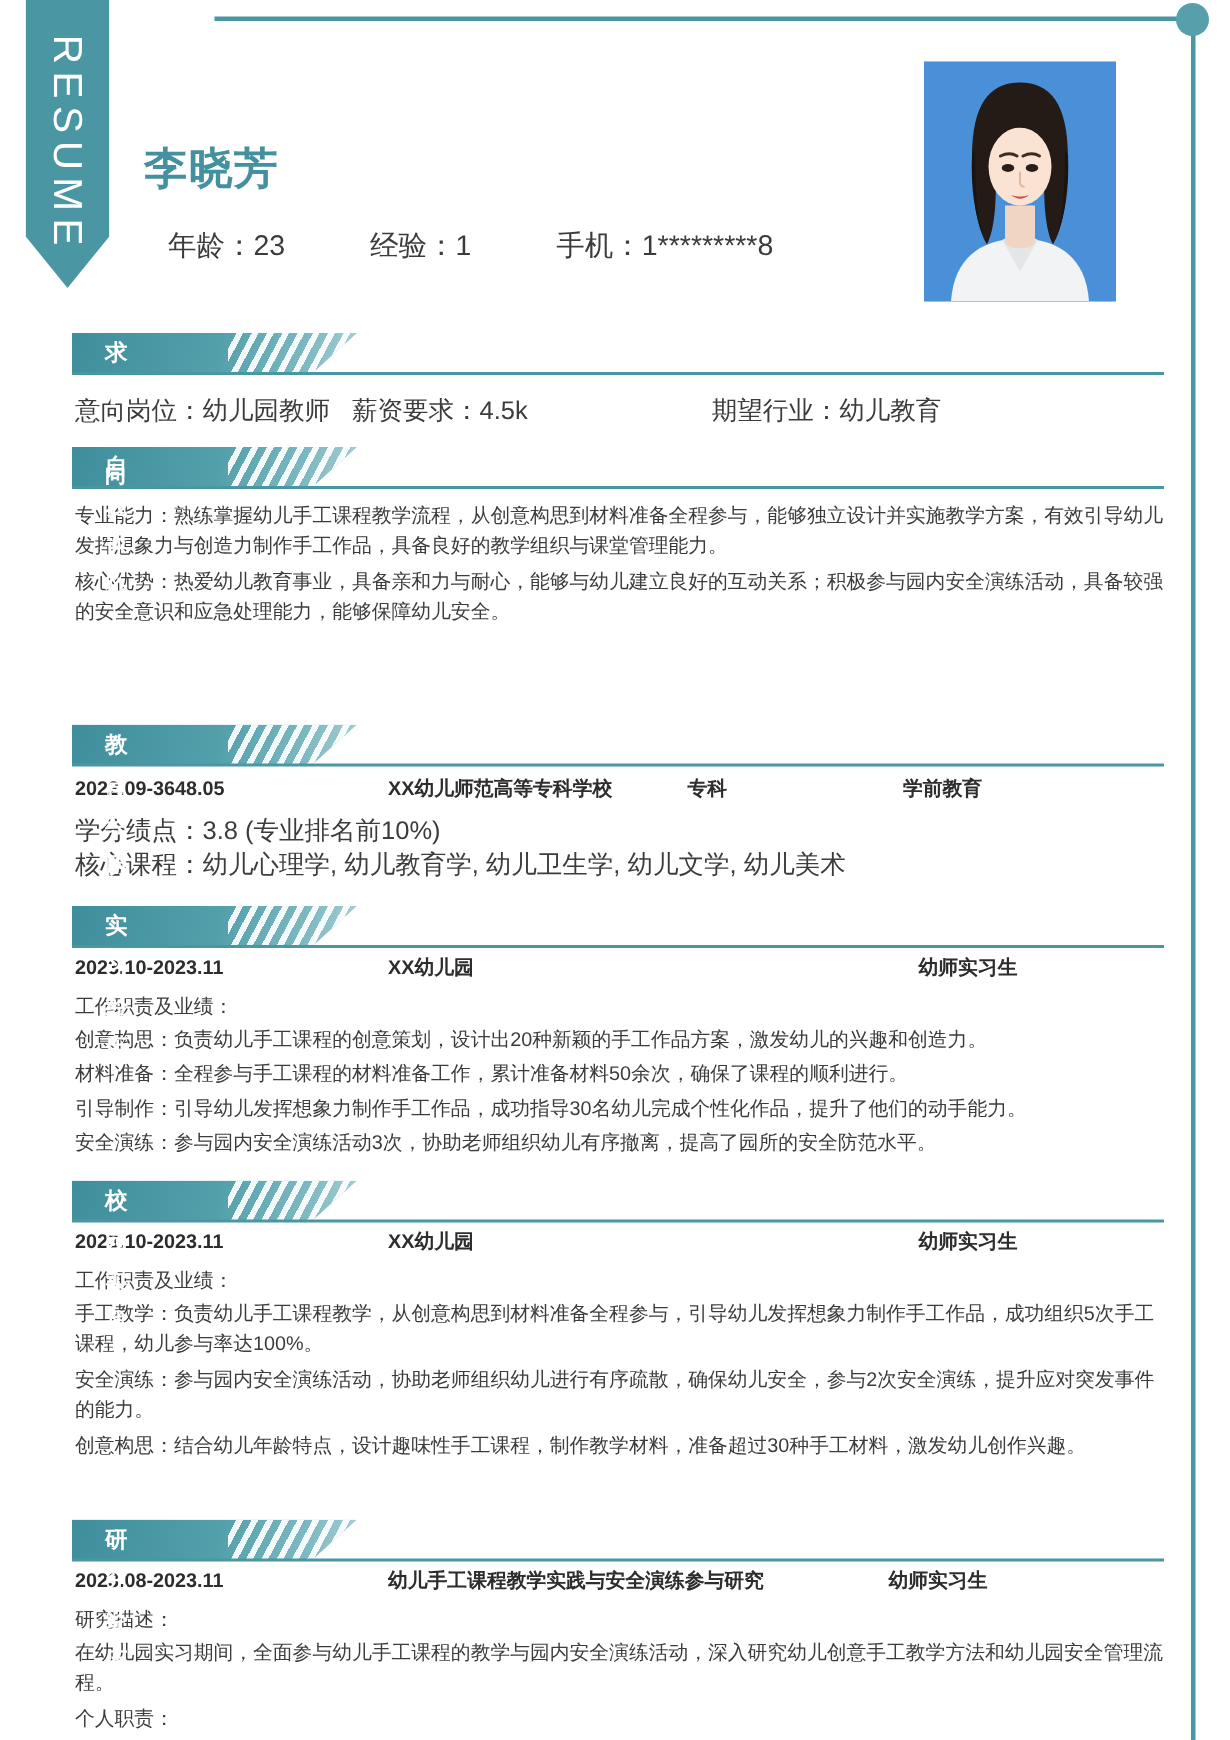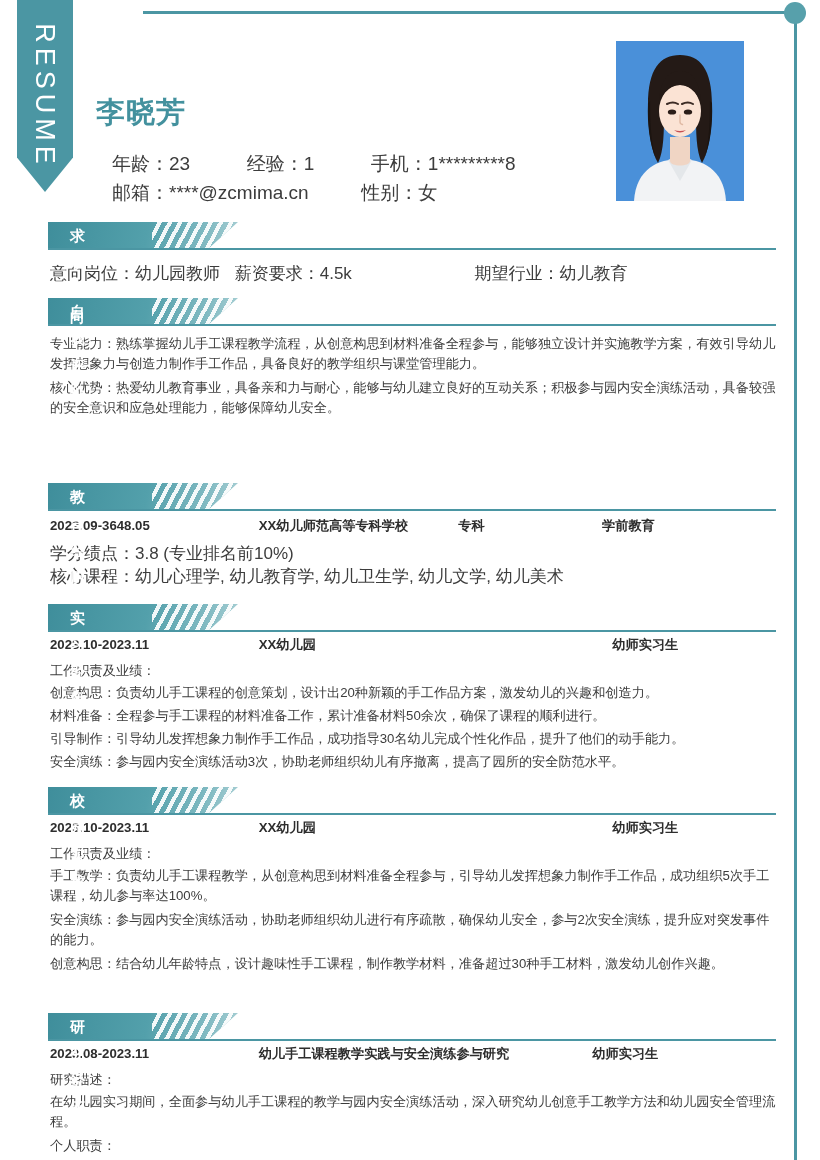--- a/index.html
+++ b/index.html
@@ -214,25 +214,20 @@
   <div class="name">李晓芳</div>
 
   <div class="contact-row r1">
     <span class="contact-cell"><span class="contact-label">年龄：</span><span class="contact-value">23</span></span>
     <span style="display:inline-block;width:46px"></span>
     <span class="contact-cell"><span class="contact-label">经验：</span><span class="contact-value">1</span></span>
     <span style="display:inline-block;width:46px"></span>
     <span class="contact-cell"><span class="contact-label">手机：</span><span class="contact-value">1*********8</span></span>
   </div>
 
-  <div class="contact-row r2">
-    <span class="contact-cell"><span class="contact-label">邮箱：</span><span class="contact-value">****@zcmima.cn</span></span>
-    <span style="display:inline-block;width:42px"></span>
-    <span class="contact-cell"><span class="contact-label">性别：</span><span class="contact-value">女</span></span>
-  </div>
 
   <div class="photo">
     <svg width="128" height="160" viewBox="0 0 128 160">
       <rect x="0" y="0" width="128" height="160" fill="#4a90d9"></rect>
 
       <path d="M18 160 C20 128 42 118 64 118 C86 118 108 128 110 160 Z" fill="#f2f3f5"></path>
       <path d="M52 119 L64 140 L76 119 L70 116 L58 116 Z" fill="#e4e7ea"></path>
 
       <path d="M32 64 C32 28 44 14 64 14 C84 14 96 28 96 64 C96 92 92 112 86 122 C80 110 80 90 80 72 L48 72 C48 90 48 110 42 122 C36 112 32 92 32 64 Z" fill="#241a16"></path>
 

